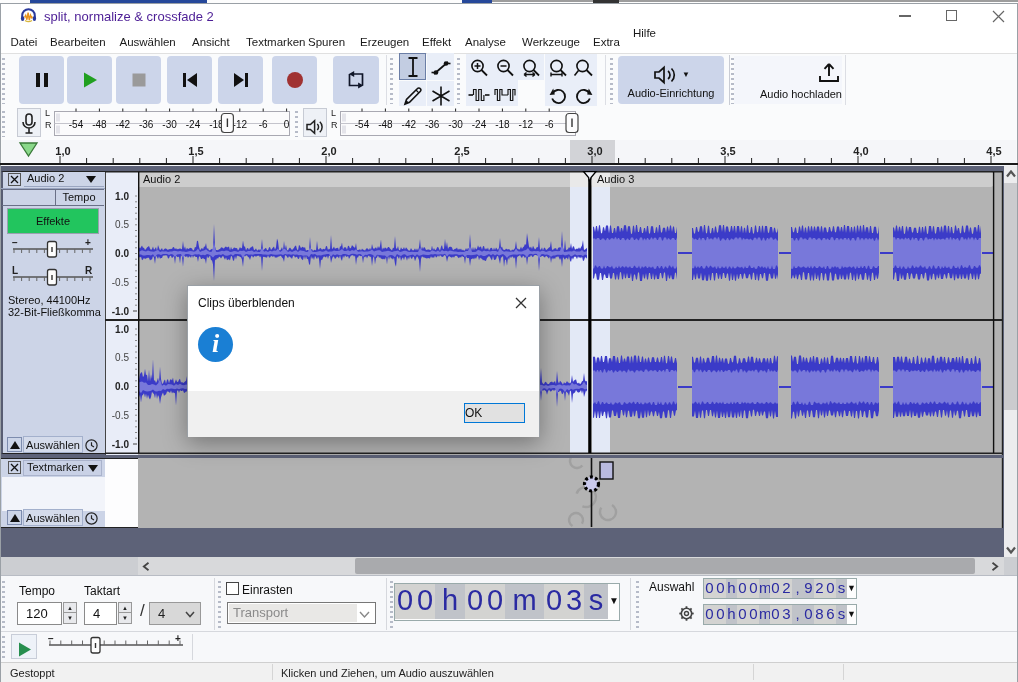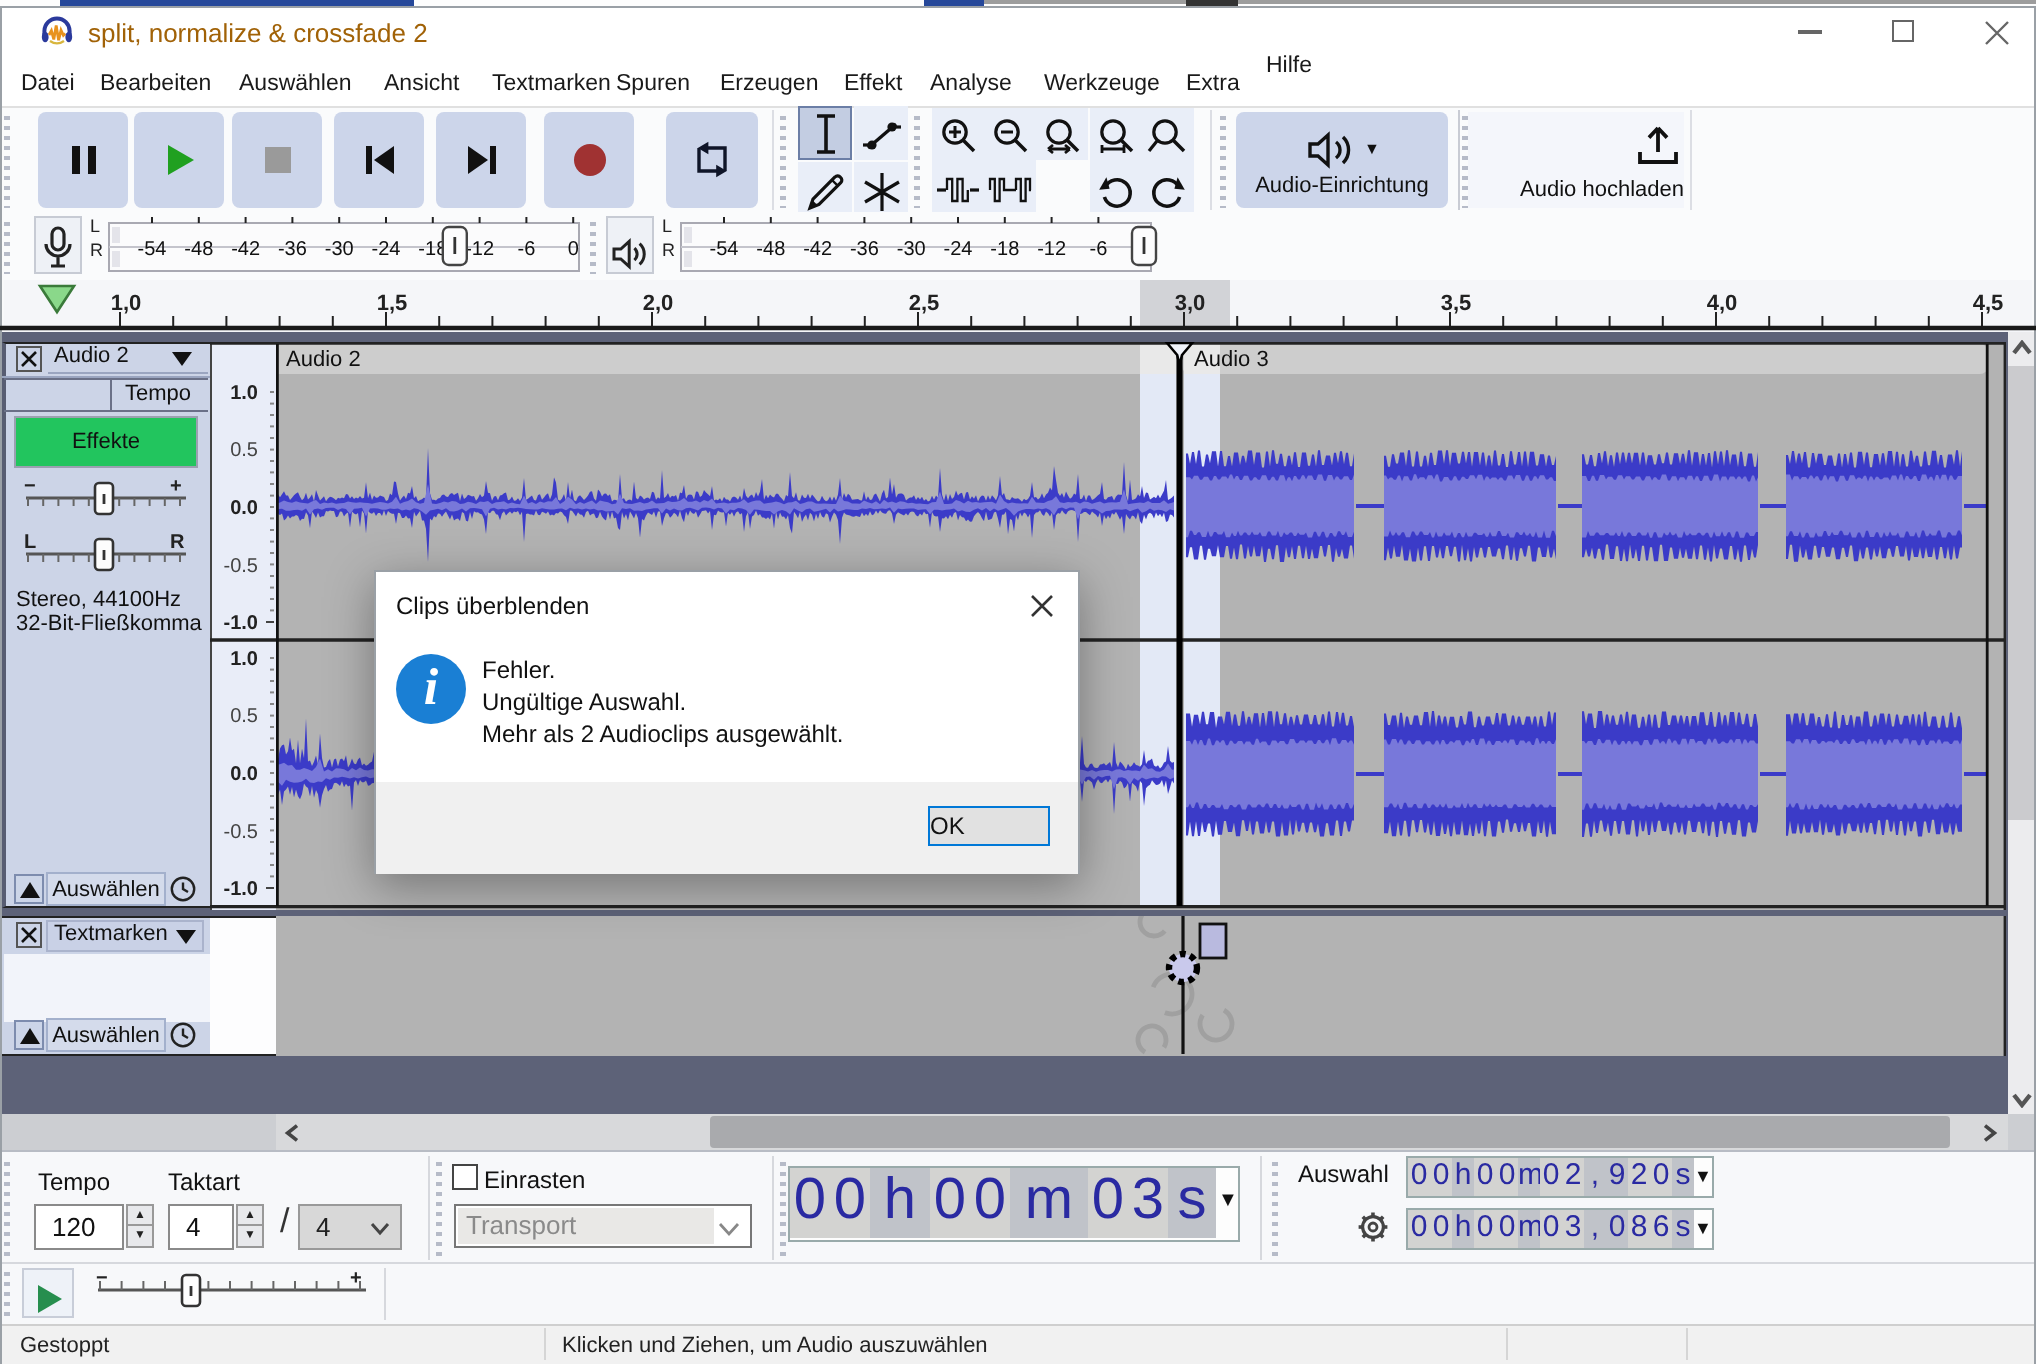--- a/index.html
+++ b/index.html
@@ -20,21 +20,21 @@
 <div class="abs" style="left:593px;top:0;width:26px;height:2.5px;background:#333"></div>
 <div class="abs" style="left:0;top:3px;width:1018px;height:679px;background:#f8f9fa;border:1px solid #9aa0a6;border-bottom:none"></div>
 <div class="abs" style="left:1px;top:4px;width:1016px;height:26px;background:#ffffff"></div>
 <div class="abs" style="left:20px;top:7px"><svg width="17" height="17" viewBox="0 0 17 17">
       <path d="M2.2 11 V8.5 a6.3 6.3 0 0 1 12.6 0 V11" fill="none" stroke="#2b3a9c" stroke-width="2"></path>
       <ellipse cx="2.6" cy="11.5" rx="1.7" ry="2.6" fill="#2b3a9c"></ellipse>
       <ellipse cx="14.4" cy="11.5" rx="1.7" ry="2.6" fill="#2b3a9c"></ellipse>
       <path d="M4.5 10.5 l1.2 -2.2 l1.2 4.4 l1.2 -7 l1.2 7.4 l1.2 -5 l1.2 2.6 l0.9 -0.9" stroke="#e8921e" stroke-width="1.4" fill="none"></path>
       <path d="M5 13.5 q3.5 2.4 7 0" stroke="#d8b63e" stroke-width="1.2" fill="none"></path>
     </svg></div>
-<div class="abs" style="left:44px;top:9px;font-size:13px;color:#a16207">split, normalize &amp; crossfade 2</div>
+<div class="abs" style="left:44px;top:9px;font-size:13px;color:#4c1d95">split, normalize &amp; crossfade 2</div>
 <div class="abs" style="left:899px;top:15px;width:12px;height:1.5px;background:#666"></div>
 <div class="abs" style="left:946px;top:10px;width:11px;height:11px;border:1.2px solid #666"></div>
 <svg class="abs" style="left:992px;top:10px" width="13" height="13" viewBox="0 0 13 13">
     <path d="M1 1 L12 12 M12 1 L1 12" stroke="#666" stroke-width="1.2"></path>
   </svg>
 <div class="abs" style="left:1px;top:30px;width:1016px;height:23px;background:#fff"></div>
 <div class="abs menui" style="left:10.5px;top:36px;font-size:11.5px">Datei</div>
 <div class="abs menui" style="left:50px;top:36px;font-size:11.5px">Bearbeiten</div>
 <div class="abs menui" style="left:119.5px;top:36px;font-size:11.5px">Auswählen</div>
 <div class="abs menui" style="left:192px;top:36px;font-size:11.5px">Ansicht</div>
@@ -664,16 +664,15 @@
 <div class="abs" style="left:272px;top:664px;width:1px;height:16px;background:#d5d5d5"></div>
 <div class="abs" style="left:281px;top:667px;font-size:11px;color:#222">Klicken und Ziehen, um Audio auszuwählen</div>
 <div class="abs" style="left:753px;top:664px;width:1px;height:16px;background:#d5d5d5"></div>
 <div class="abs" style="left:843px;top:664px;width:1px;height:16px;background:#d5d5d5"></div>
 <div class="abs" style="left:187px;top:285px;width:353px;height:152px;background:#fff;border:1px solid #9aa0a6;box-shadow:0 6px 22px rgba(0,0,0,0.35)">
     <div style="position:absolute;left:10px;top:10px;font-size:12px;color:#111">Clips überblenden</div>
     <svg style="position:absolute;right:12px;top:11px" width="12" height="12" viewBox="0 0 12 12">
       <path d="M1 1 L11 11 M11 1 L1 11" stroke="#333" stroke-width="1.3"></path>
     </svg>
     <div style="position:absolute;left:10px;top:41px;width:35px;height:35px;border-radius:50%;background:#1a7fd4;color:#fff;font-family:'Liberation Serif',serif;font-size:26px;font-style:italic;font-weight:bold;text-align:center;line-height:34px">i</div>
-    <div style="position:absolute;left:53px;top:42px;font-size:12px;color:#111;line-height:1.33">Fehler.<br>Ungültige Auswahl.<br>Mehr als 2 Audioclips ausgewählt.</div>
     <div style="position:absolute;left:0;top:105px;width:100%;height:46px;background:#f0f0f0"></div>
     <div style="position:absolute;left:276px;top:117px;width:61px;height:20px;background:#e1e1e1;border:1.5px solid #0078d7;font-size:12px;color:#111;text-align:left;line-height:18px">OK</div>
   </div>
 
 </body></html>

